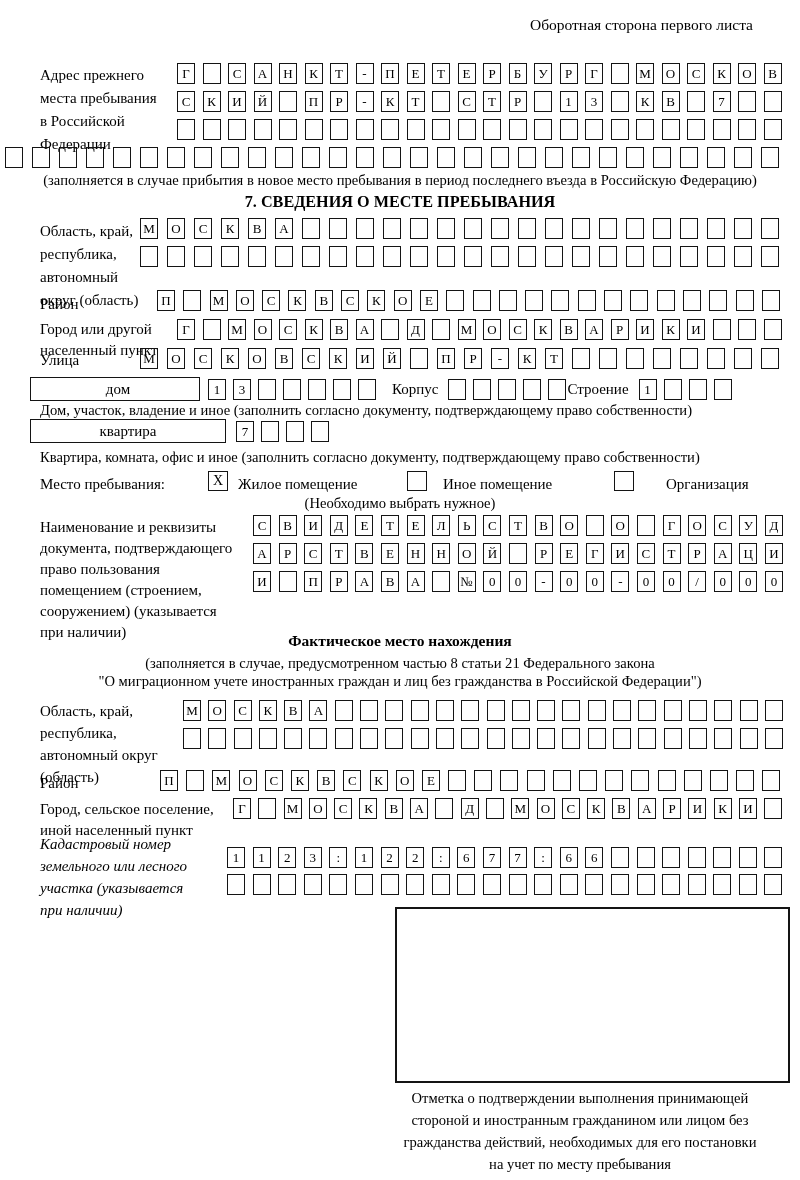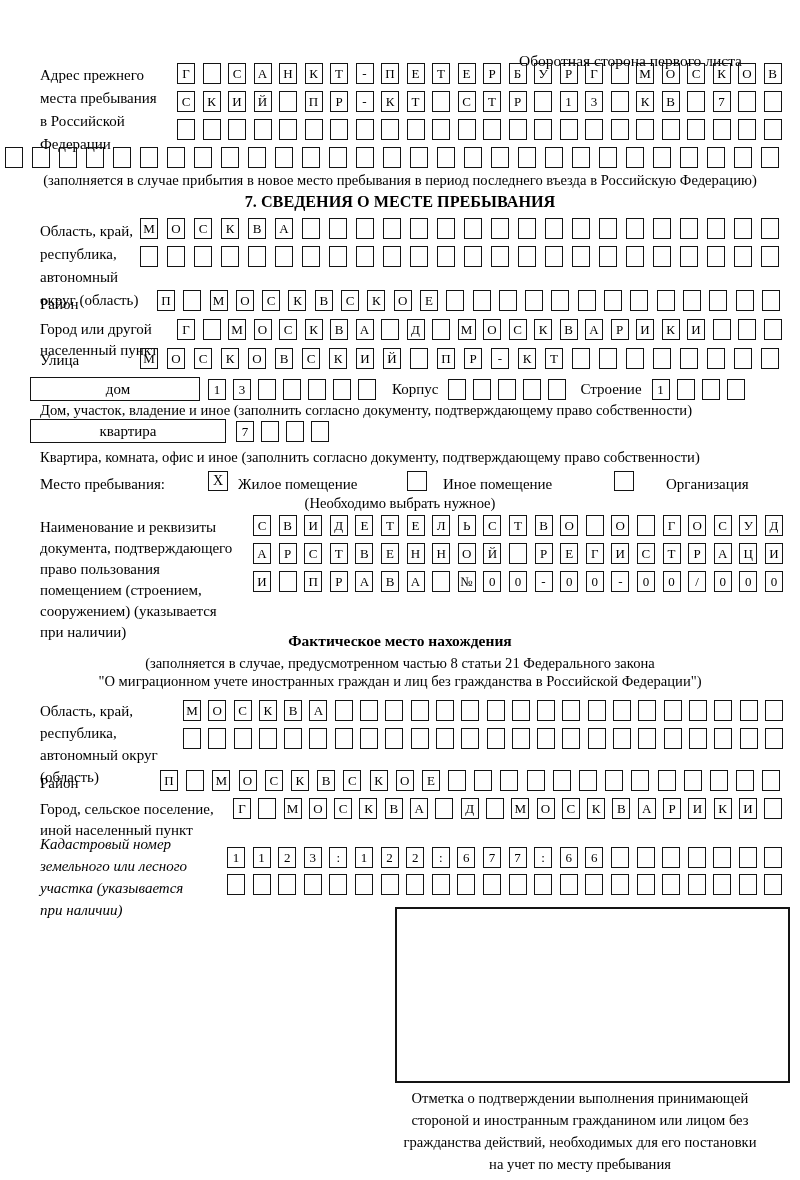--- a/index.html
+++ b/index.html
@@ -33,21 +33,21 @@
     display:flex; align-items:center; justify-content:center; font-size:14px;
   }
   .flexrow { position:absolute; display:flex; align-items:center; }
   .stampbox { position:absolute; border:2px solid #141414; background:#fff; }
 </style>
 </head>
 <body>
 
 <div class="page">
 
-  <div class="abs cap" style="top:16px; right:58px; font-size:15.5px;margin-top:36px;">Оборотная сторона первого листа</div>
+  <div class="abs cap" style="top:16px; right:47px; font-size:15.5px;">Оборотная сторона первого листа</div>
 
   <div class="abs lbl" style="left:40px; top:64px;">Адрес прежнего
 места пребывания
 в Российской
 Федерации</div>
   <div class="cells" style="left:177px; top:63px; gap:7.5px">
       <span class="cell">Г</span>
       <span class="cell"></span>
       <span class="cell">С</span>
       <span class="cell">А</span>
@@ -315,21 +315,21 @@
         <span class="cell"></span>
       </div>
     <span class="lbl" style="margin-left:16px;">Корпус</span>
     <div class="inlinecells" style="margin-left:10px; gap:7px">
         <span class="cell"></span>
         <span class="cell"></span>
         <span class="cell"></span>
         <span class="cell"></span>
         <span class="cell"></span>
       </div>
-    <span class="lbl" style="margin-left:14px;">Строение</span>
+    <span class="lbl" style="margin-left:1px;">Строение</span>
     <div class="inlinecells" style="margin-left:10px; gap:7px">
         <span class="cell">1</span>
         <span class="cell"></span>
         <span class="cell"></span>
         <span class="cell"></span>
       </div>
   </div>
   <div class="abs cap" style="left:40px; top:402px;">Дом, участок, владение и иное (заполнить согласно документу, подтверждающему право собственности)</div>
 
   <div class="flexrow" style="left:30px; top:419px; height:24px;">

